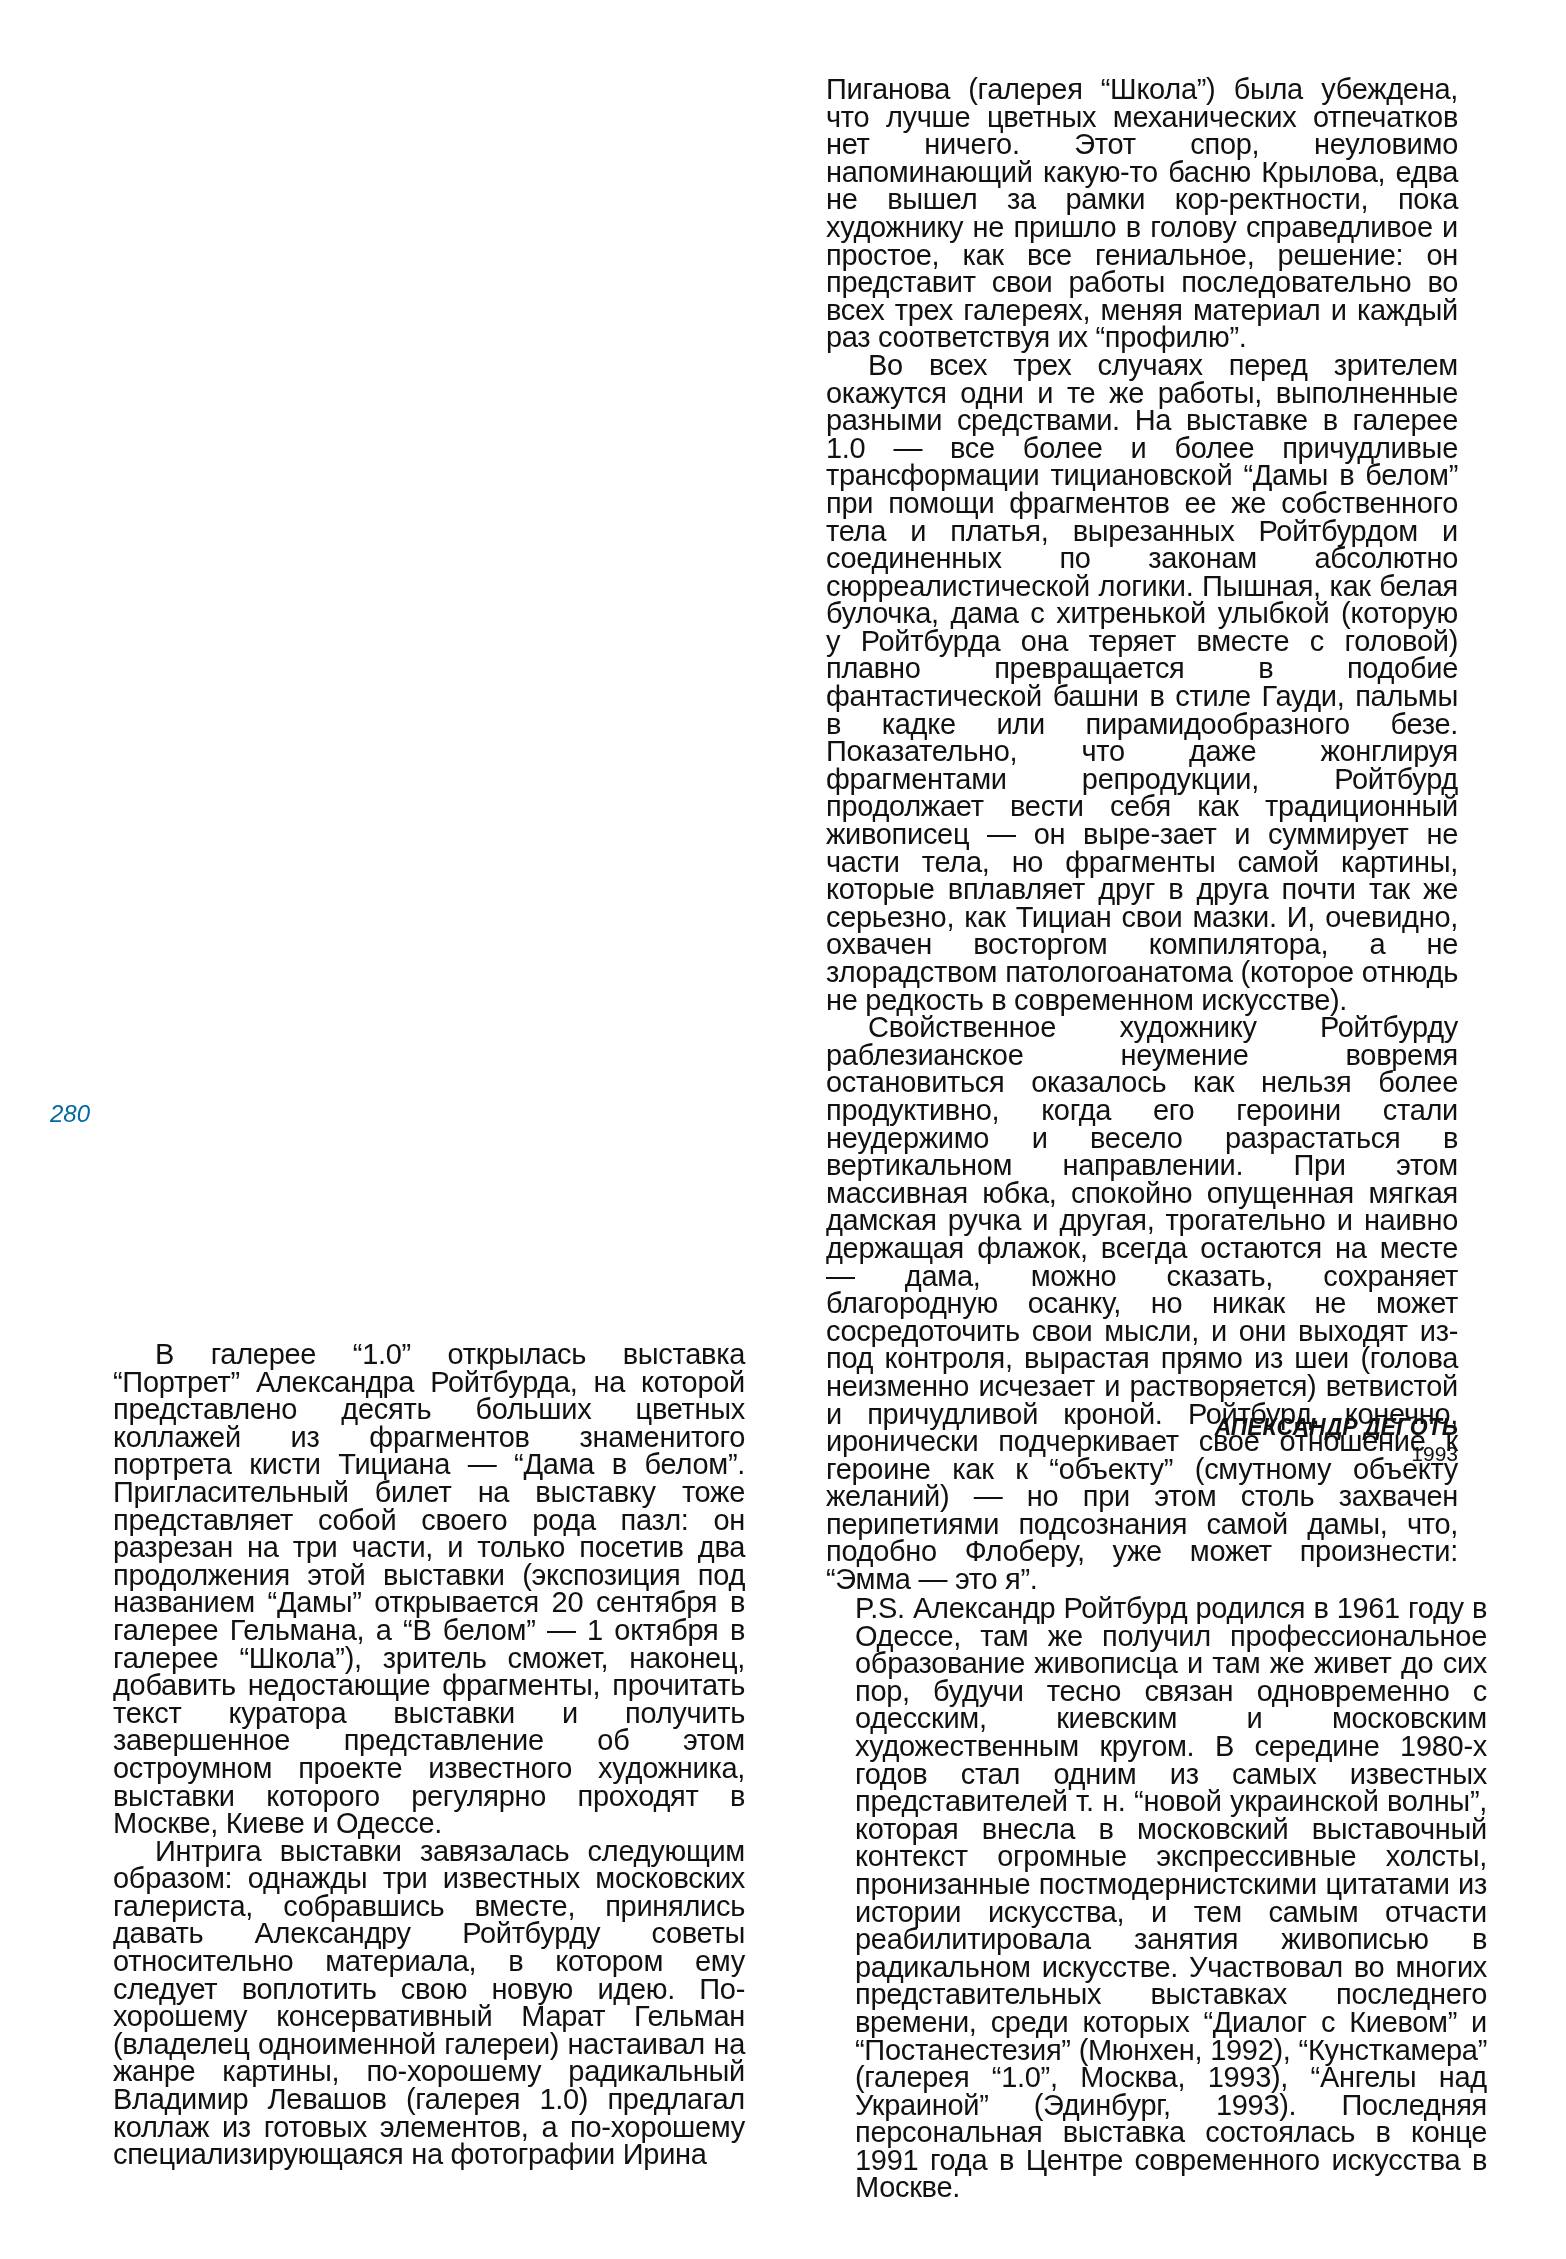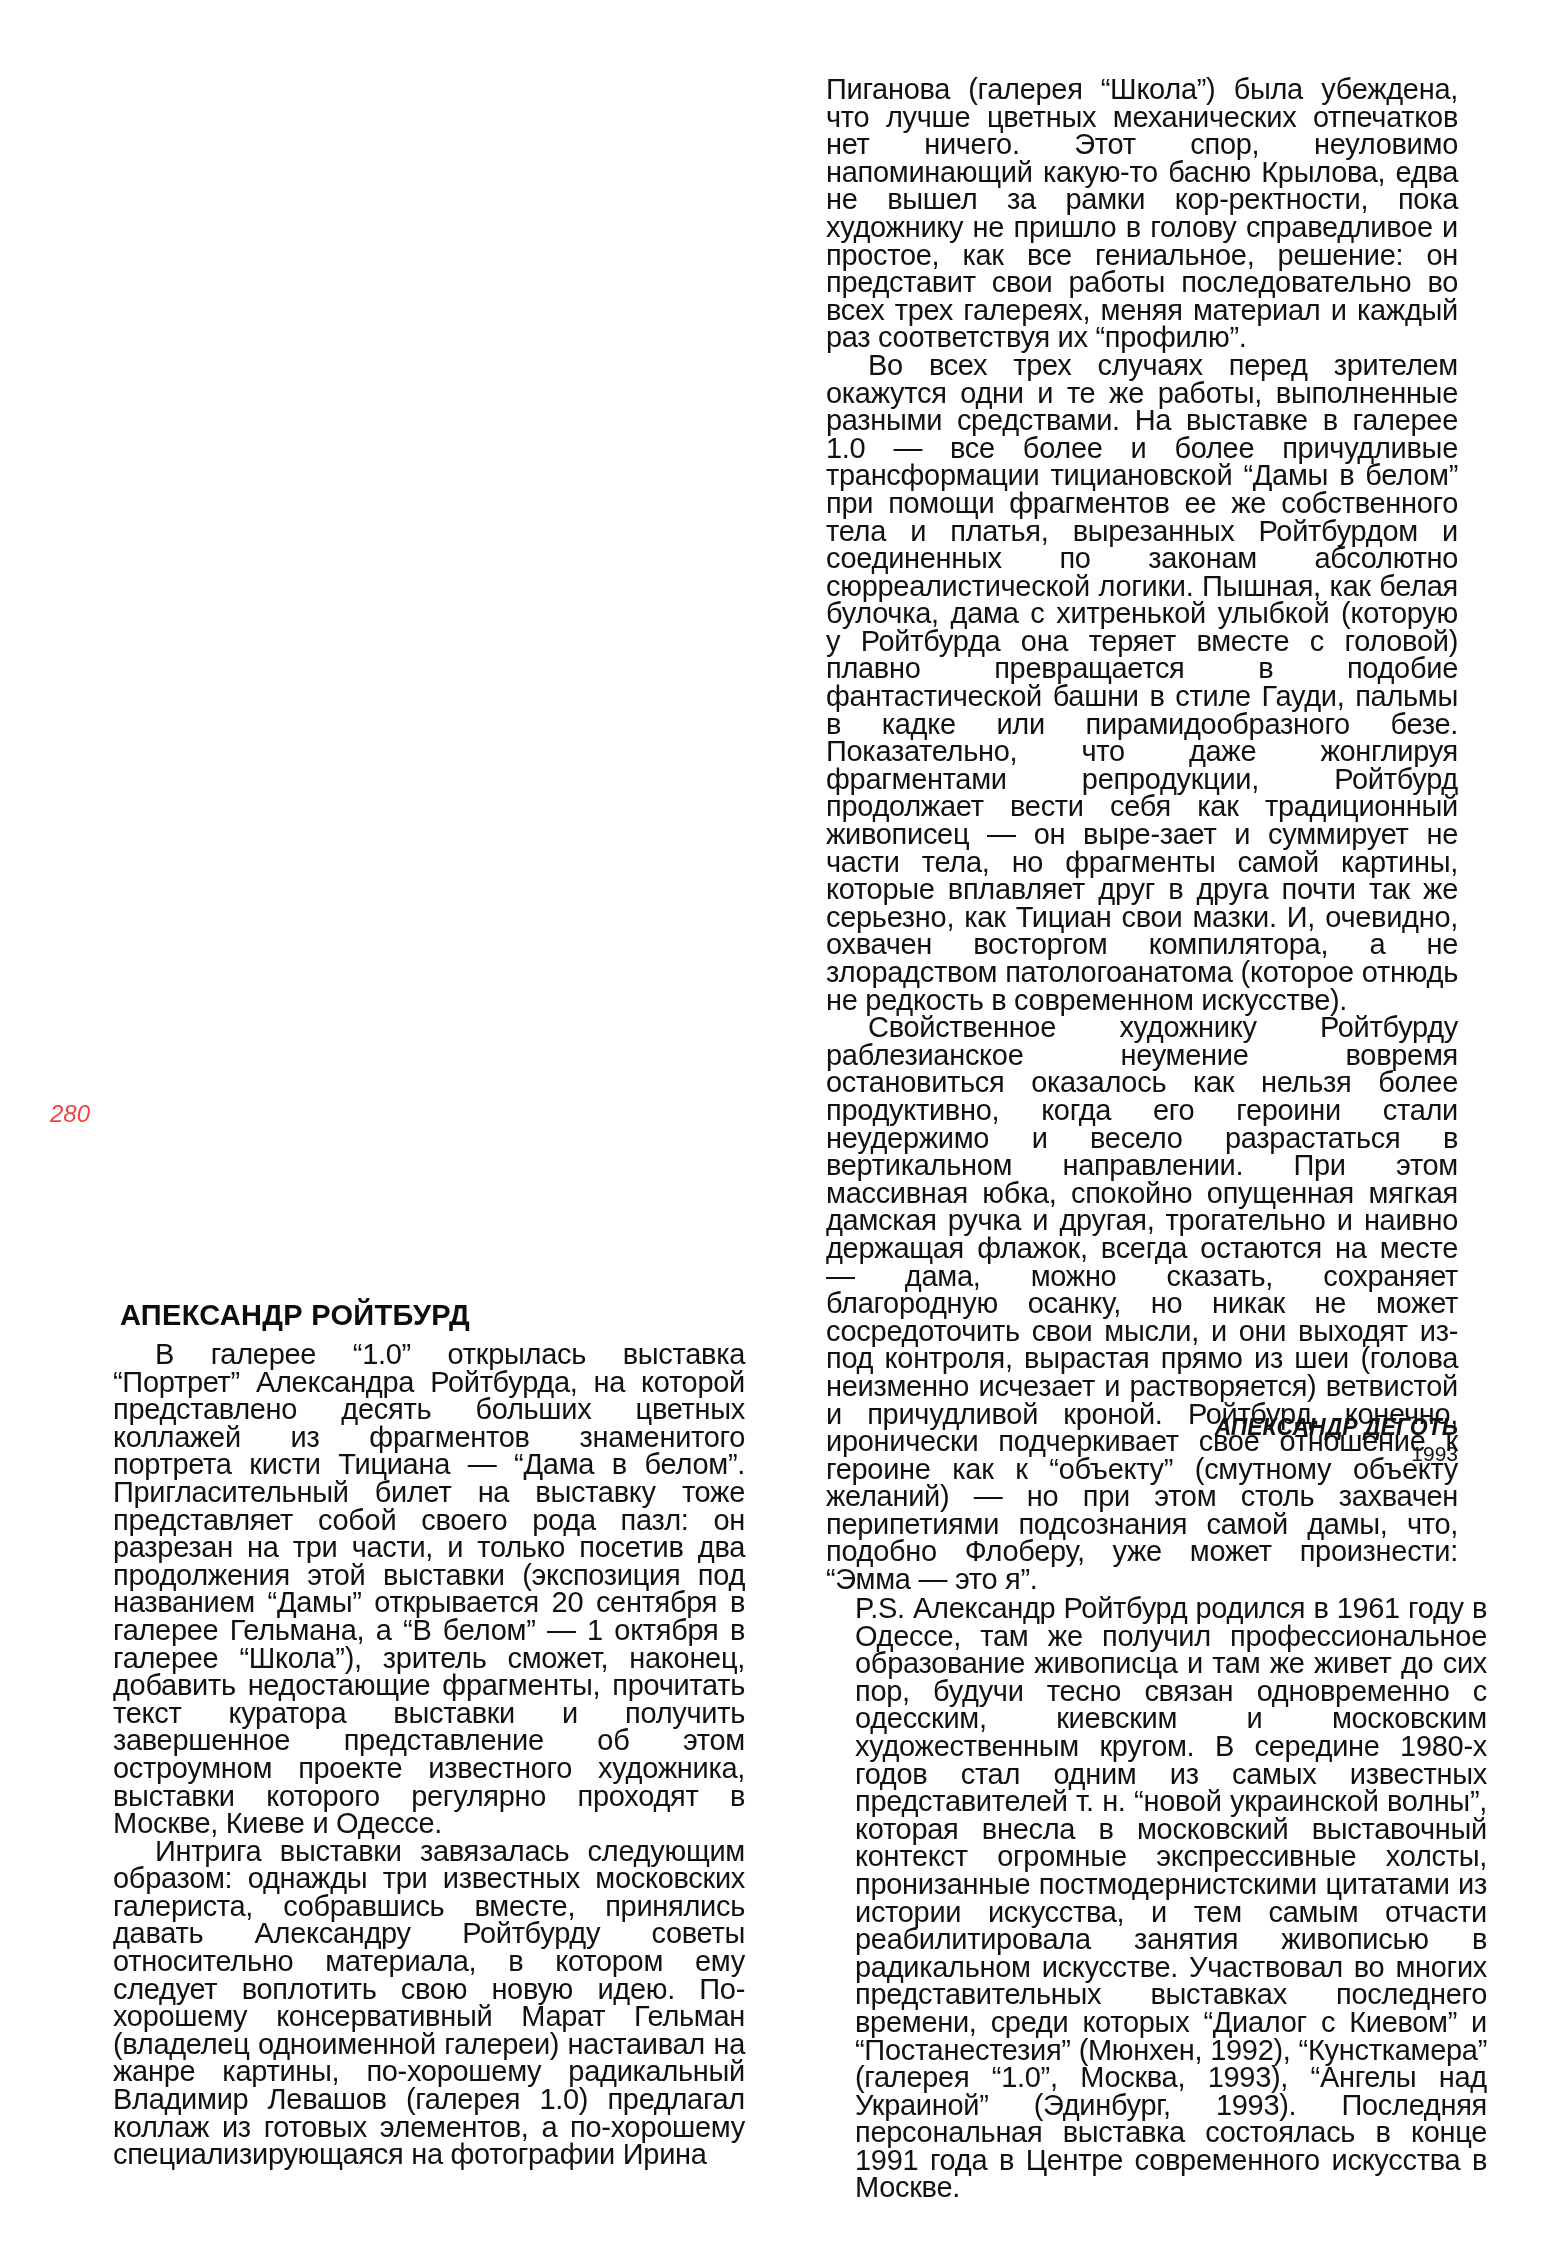--- a/index.html
+++ b/index.html
@@ -6,35 +6,34 @@
   body { width: 1566px; height: 2259px; position: relative; overflow: hidden;
          font-family: "Liberation Sans", sans-serif; color: #111111; }
   .col { position: absolute; width: 632px; font-size: 29px; line-height: 27.6px;
          text-align: justify; letter-spacing: -0.3px; }
   .col p { margin: 0; text-indent: 0; }
   .col p.ind { text-indent: 42px; }
   #col-right-top { left: 826px; top: 76px; }
   #col-left { left: 113px; top: 1329px; margin-top: 12px; }
   #col-right-ps { left: 826px; top: 1595px; margin-left: 29px; }
   .page-number { position: absolute; left: 50px; top: 1100px; font-size: 24px;
-                 font-style: italic; color: #ef4444; }
+                 font-style: italic; color: #0369a1; }
   .title { position: absolute; left: 120px; top: 1300px; font-size: 29px; line-height: 31px;
            font-weight: bold; letter-spacing: 0.3px; color: #0d0d0d; }
   .title div { white-space: nowrap; }
   .signature { position: absolute; left: 1100px; width: 358px; top: 1414px; text-align: right; }
   .sig-name { font-size: 23px; font-weight: bold; font-style: italic; line-height: 27px; }
   .sig-year { font-size: 21px; line-height: 26px; }
 </style>
 </head>
 <body>
 
 <div class="page-number">280</div>
 
 <div class="title">
-  <div>АПЕКСАНДР РОЙТБУРД</div>
 </div>
 
 <div class="col" id="col-left">
   <p class="ind">В галерее “1.0”  открылась выставка “Портрет” Александра Ройтбурда, на которой представлено десять больших цветных коллажей из фрагментов знаменитого портрета кисти Тициана — “Дама в белом”. Пригласительный билет на выставку тоже представляет собой своего рода пазл: он разрезан на три части, и только посетив два продолжения этой выставки (экспозиция под названием “Дамы” открывается 20 сентября в галерее Гельмана, а “В белом” — 1 октября в галерее “Школа”), зритель сможет, наконец, добавить недостающие фрагменты, прочитать текст куратора выставки и получить завершенное представление об этом остроумном проекте известного художника, выставки которого регулярно проходят в Москве, Киеве и Одессе.</p>
   <p class="ind">Интрига выставки завязалась следующим образом: однажды три известных московских галериста, собравшись вместе, принялись давать Александру Ройтбурду советы относительно материала, в котором ему следует воплотить свою новую идею. По-хорошему консервативный Марат Гельман (владелец одноименной галереи) настаивал на жанре картины, по-хорошему радикальный Владимир Левашов (галерея 1.0) предлагал коллаж из готовых элементов, а по-хорошему специализирующаяся на фотографии Ирина</p>
 </div>
 
 <div class="col" id="col-right-top">
   <p>Пиганова (галерея “Школа”) была убеждена, что лучше цветных механических отпечатков нет ничего. Этот спор, неуловимо напоминающий какую-то басню Крылова, едва не вышел за рамки кор-ректности, пока художнику не пришло в голову справедливое и простое, как все гениальное, решение: он представит свои работы последовательно во всех трех галереях, меняя материал и каждый раз соответствуя их “профилю”.</p>
   <p class="ind">Во всех трех случаях перед зрителем окажутся одни и те же работы, выполненные разными средствами. На выставке в галерее 1.0 — все более и более причудливые трансформации тициановской “Дамы в белом” при помощи фрагментов ее же собственного тела и платья, вырезанных Ройтбурдом и соединенных по законам абсолютно сюрреалистической логики. Пышная, как белая булочка, дама с хитренькой улыбкой (которую у Ройтбурда она теряет вместе с головой) плавно превращается в подобие фантастической башни в стиле Гауди, пальмы в кадке или пирамидообразного безе. Показательно, что даже жонглируя фрагментами репродукции, Ройтбурд продолжает вести себя как традиционный живописец — он выре-зает и суммирует не части тела, но фрагменты самой картины, которые вплавляет друг в друга почти так же серьезно, как Тициан свои мазки. И, очевидно, охвачен восторгом компилятора, а не злорадством патологоанатома (которое отнюдь не редкость в современном искусстве).</p>

